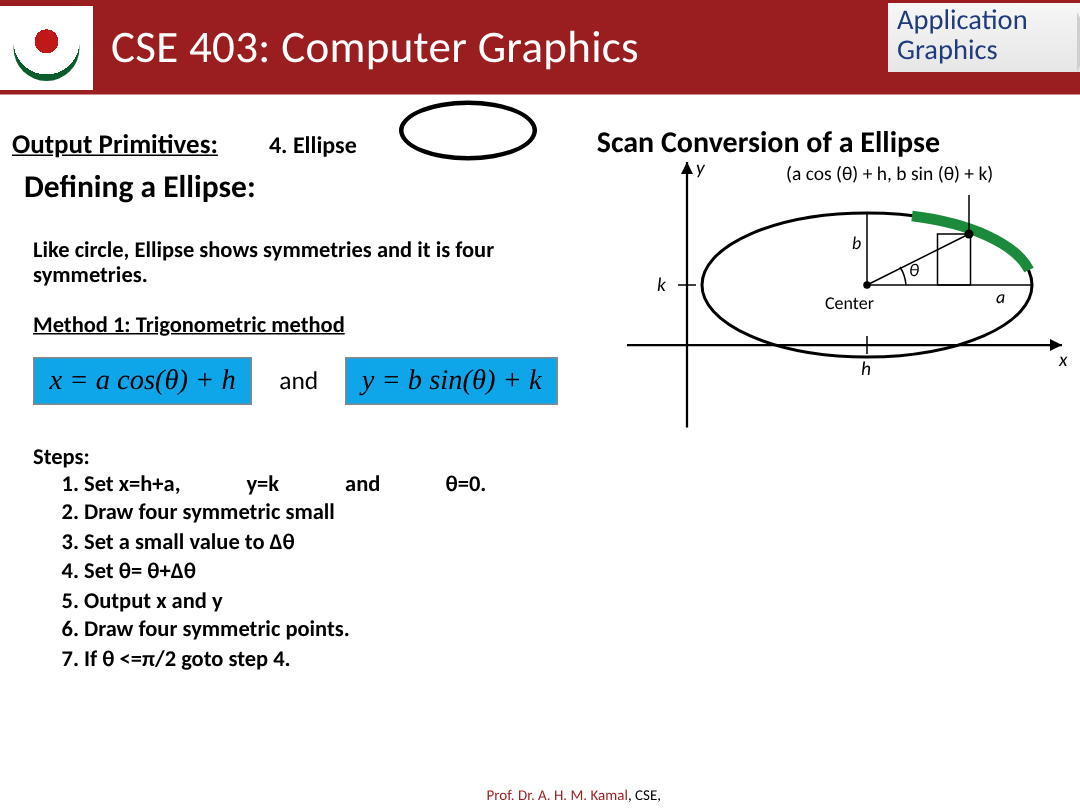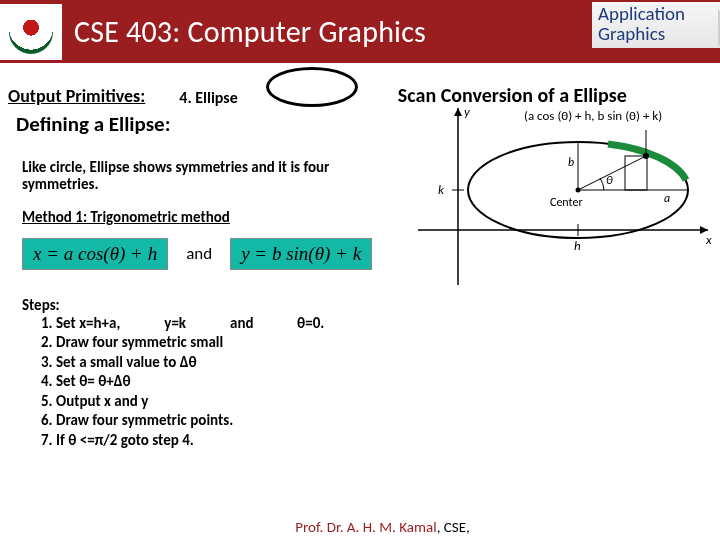--- a/index.html
+++ b/index.html
@@ -107,36 +107,36 @@
   }
   .formula-box {
     margin-top: 12px;
     display: flex; align-items: center; gap: 18px;
     font-family: "Times New Roman", serif;
     font-size: 19px;
   }
   .formula-cell {
     border: 1px solid #888;
     padding: 4px 10px;
-    background: #14b8a6;
+    background: #0ea5e9;
     font-style: italic;
   }
   .and-word { font-family: Calibri, sans-serif; font-style: normal; font-size:17px;}
   .steps-block { margin-top: 26px; font-size: 15px; }
   .steps-label { font-weight: 700; }
   ol.steps { list-style: decimal; margin-left: 34px; font-weight: 700; }
   ol.steps li { margin: 0; line-height: 1.3; font-weight: 700;}
   .step-row { display:inline-flex; gap: 44px; }
   .theta-zero { margin-left: 40px; }
   .footer {
     position: absolute;
     left: 50%; transform: translateX(-50%);
     bottom: 4px;
     text-align: right;
-    font-size: 15px;
+    font-size: 10px;
     padding-left: 45px;
   }
   .footer .red { color: #9a1d1f; }
   .diagram {
     position: absolute;
     right: 6px; top: 100px;
     width: 306px; height: 190px;
   }
 </style>
 </head>

